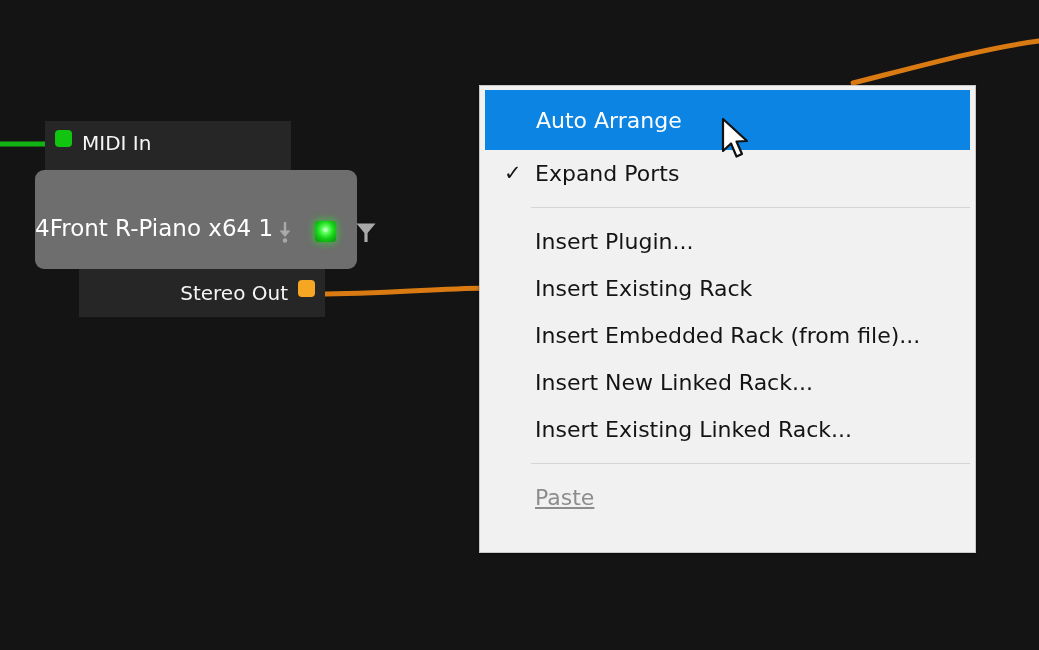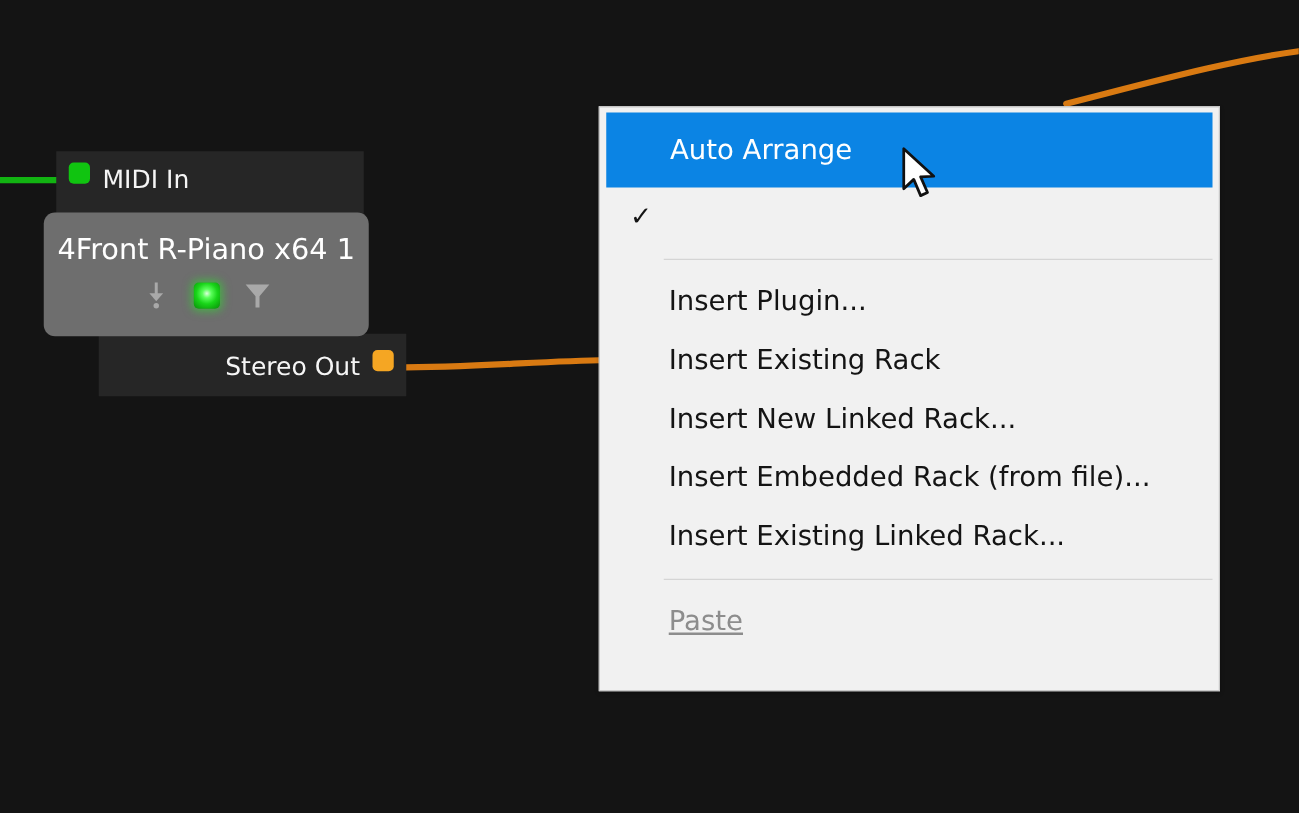--- a/index.html
+++ b/index.html
@@ -76,27 +76,27 @@
     flex: 0 0 auto;
   }
   .port-dot.midi { background: #10c410; }
   .port-dot.audio { background: #f5a623; }
 
   
   #node-plugin {
     position: absolute;
     left: 35px;
     top: 170px;
-    width: 260px;
+    width: 322px;
     height: 99px;
     background: #6e6e6e;
     border-radius: 9px;
     box-sizing: border-box;
     display: flex;
-    flex-direction: column;
+    flex-direction: row;
     align-items: center;
     padding-top: 16px;
   }
   #plugin-title {
     font-size: 23px;
     line-height: 28px;
     color: #ffffff;
     white-space: nowrap;
   }
   #plugin-icons {
@@ -220,37 +220,38 @@
   </div>
 </div>
 
 <div id="context-menu">
     <div class="menu-item highlighted">
       <span class="mi-check"></span>
       <span class="mi-label">Auto Arrange</span>
     </div>
     <div class="menu-item">
       <span class="mi-check">✓</span>
+      <span class="mi-label">Expand Ports</span>
     </div>
     <div class="menu-sep"></div>
     <div class="menu-item">
       <span class="mi-check"></span>
       <span class="mi-label">Insert Plugin...</span>
     </div>
     <div class="menu-item">
       <span class="mi-check"></span>
       <span class="mi-label">Insert Existing Rack</span>
     </div>
     <div class="menu-item">
       <span class="mi-check"></span>
+      <span class="mi-label">Insert Embedded Rack (from file)...</span>
+    </div>
+    <div class="menu-item">
+      <span class="mi-check"></span>
       <span class="mi-label">Insert New Linked Rack...</span>
-    </div>
-    <div class="menu-item">
-      <span class="mi-check"></span>
-      <span class="mi-label">Insert Embedded Rack (from file)...</span>
     </div>
     <div class="menu-item">
       <span class="mi-check"></span>
       <span class="mi-label">Insert Existing Linked Rack...</span>
     </div>
     <div class="menu-sep"></div>
     <div class="menu-item disabled">
       <span class="mi-check"></span>
       <span class="mi-label">Paste</span>
     </div>

